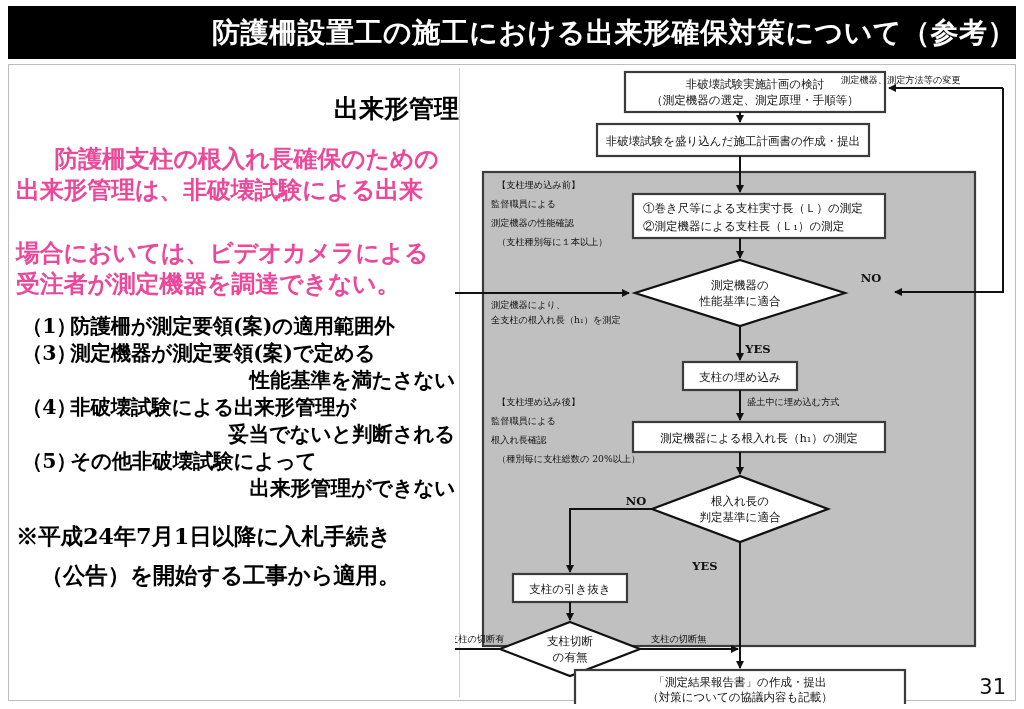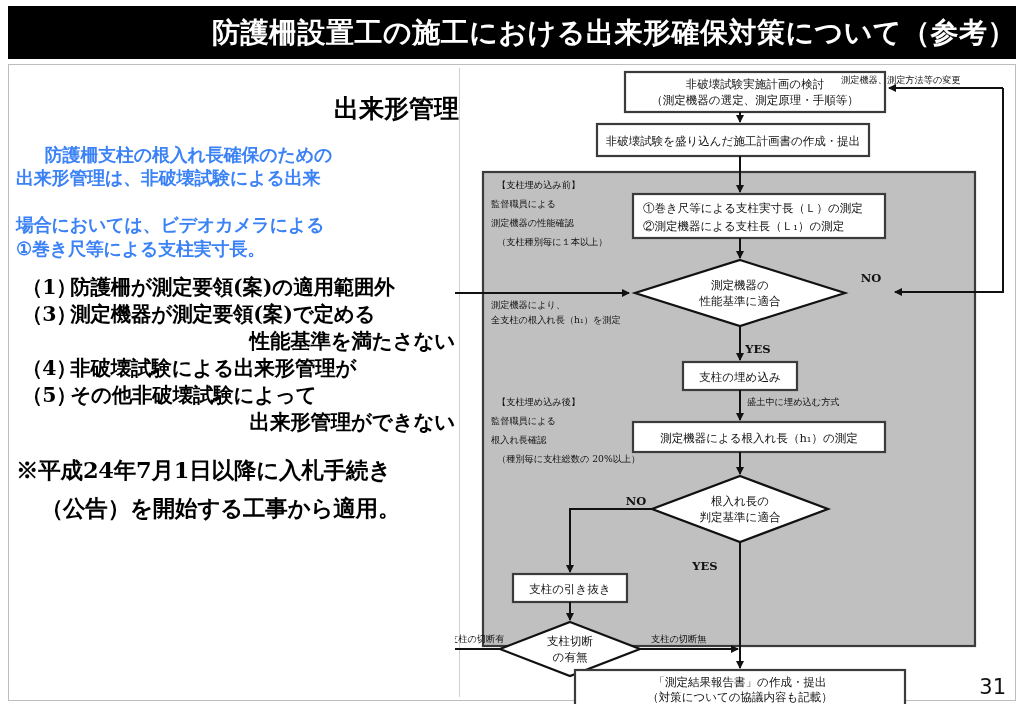--- a/index.html
+++ b/index.html
@@ -13,21 +13,21 @@
               font-weight:bold;font-size:28px;letter-spacing:0.5px;white-space:nowrap;}
 
   
   #body-frame{position:absolute;left:8px;top:64px;width:1008px;height:637px;
               border:1px solid #bdbdbd;background:#ffffff;box-sizing:border-box;}
 
   
   #left-col{position:absolute;left:14px;top:76px;width:445px;height:610px;}
   #section-heading{font-family:"DejaVu Sans","Liberation Sans",sans-serif;font-weight:bold;
                    font-size:25px;color:#000;margin:16px 0 0 8px;text-align:right;}
-  #intro-para{font-size:18px;line-height:1.30;color:#3b82f6;margin:18px 0 0 2px;
+  #intro-para{font-size:24px;line-height:1.30;color:#ec4899;margin:18px 0 0 2px;
               font-family:"DejaVu Serif","Liberation Serif",serif;font-weight:600;
               letter-spacing:-0.2px;}
   #intro-para .ind{display:inline-block;width:1.6em;}
   #cond-list{margin:14px 0 0 8px;font-size:20.5px;line-height:1.32;color:#000;
              font-family:"DejaVu Serif","Liberation Serif",serif;font-weight:600;
              letter-spacing:-0.2px;}
   #cond-list .row{display:block;white-space:nowrap;}
   #cond-list .num{display:inline-block;width:2.35em;}
   #cond-list .cont{display:block;text-align:right;padding-right:4px;white-space:nowrap;}
   #footnote{margin:20px 0 0 2px;font-size:22.5px;line-height:1.30;color:#000;
@@ -68,33 +68,34 @@
   <div id="col-divider"></div>
 
   <div id="left-col">
     <div id="section-heading">出来形管理</div>
 
     <div id="intro-para">
       <span class="ind"></span><span>防護柵支柱の根入れ長確保のための</span><br>
       <span>出来形管理は、非破壊試験による出来</span><br>
       <br>
       <span>場合においては、ビデオカメラによる</span><br>
-      <span>①巻き尺等による支柱実寸長。</span>
+      <span>受注者が測定機器を調達できない。</span>
     </div>
 
     <div id="cond-list">
       <span class="row">
         <span class="num">（1）</span><span>防護柵が測定要領(案)の適用範囲外</span>
       </span>
       <span class="row">
         <span class="num">（3）</span><span>測定機器が測定要領(案)で定める</span>
         <span class="cont">性能基準を満たさない</span>
       </span>
       <span class="row">
         <span class="num">（4）</span><span>非破壊試験による出来形管理が</span>
+        <span class="cont">妥当でないと判断される</span>
       </span>
       <span class="row">
         <span class="num">（5）</span><span>その他非破壊試験によって</span>
         <span class="cont">出来形管理ができない</span>
       </span>
     </div>
 
     <div id="footnote">
       <span>※平成24年7月1日以降に入札手続き</span>
       <span class="l2">（公告）を開始する工事から適用。</span>

